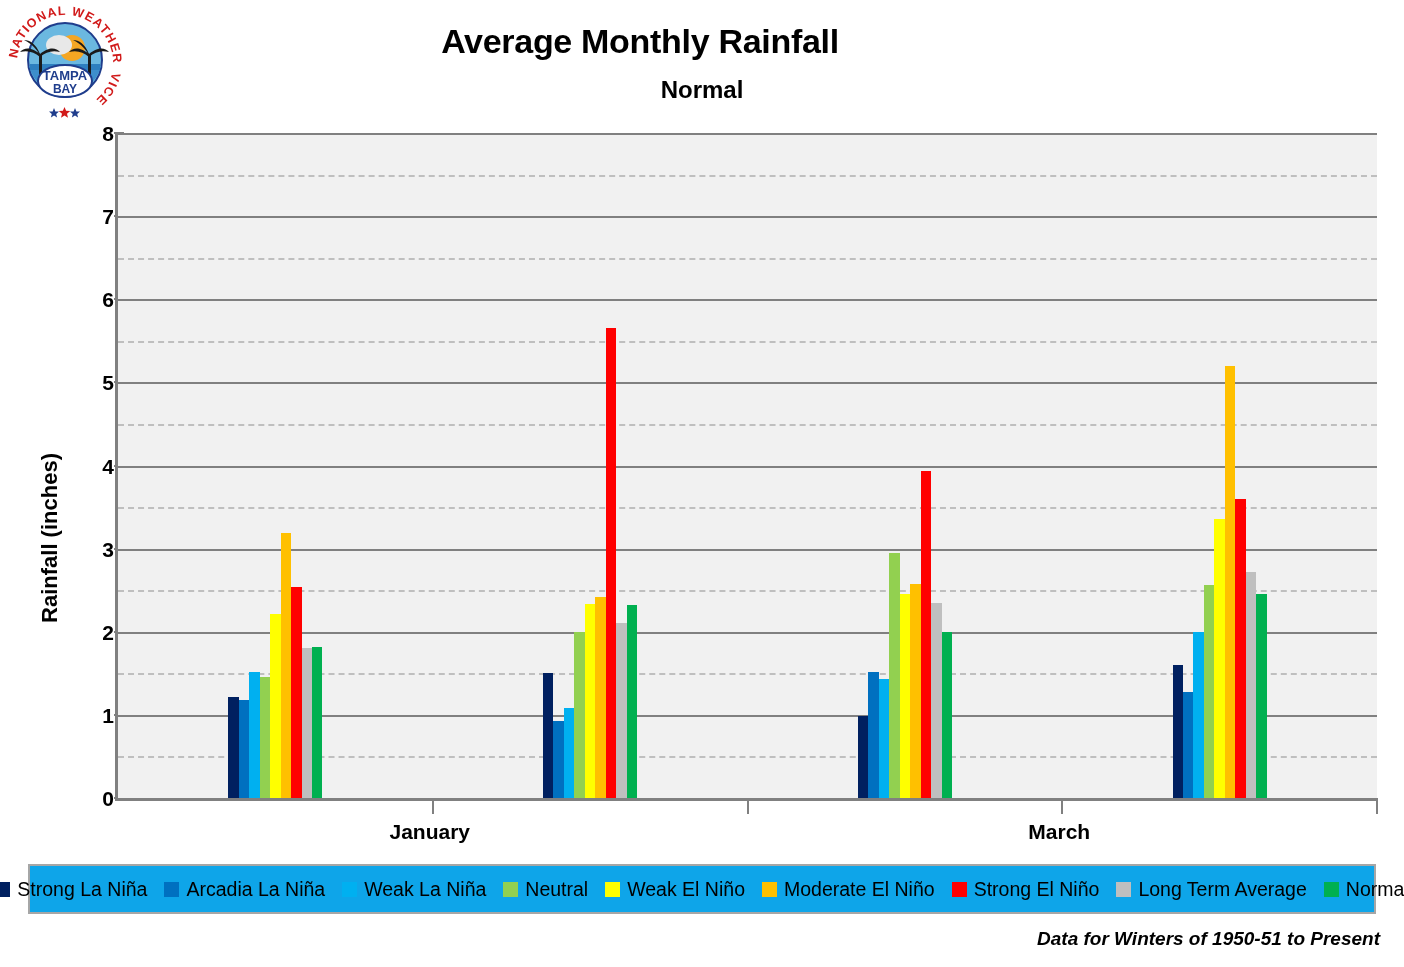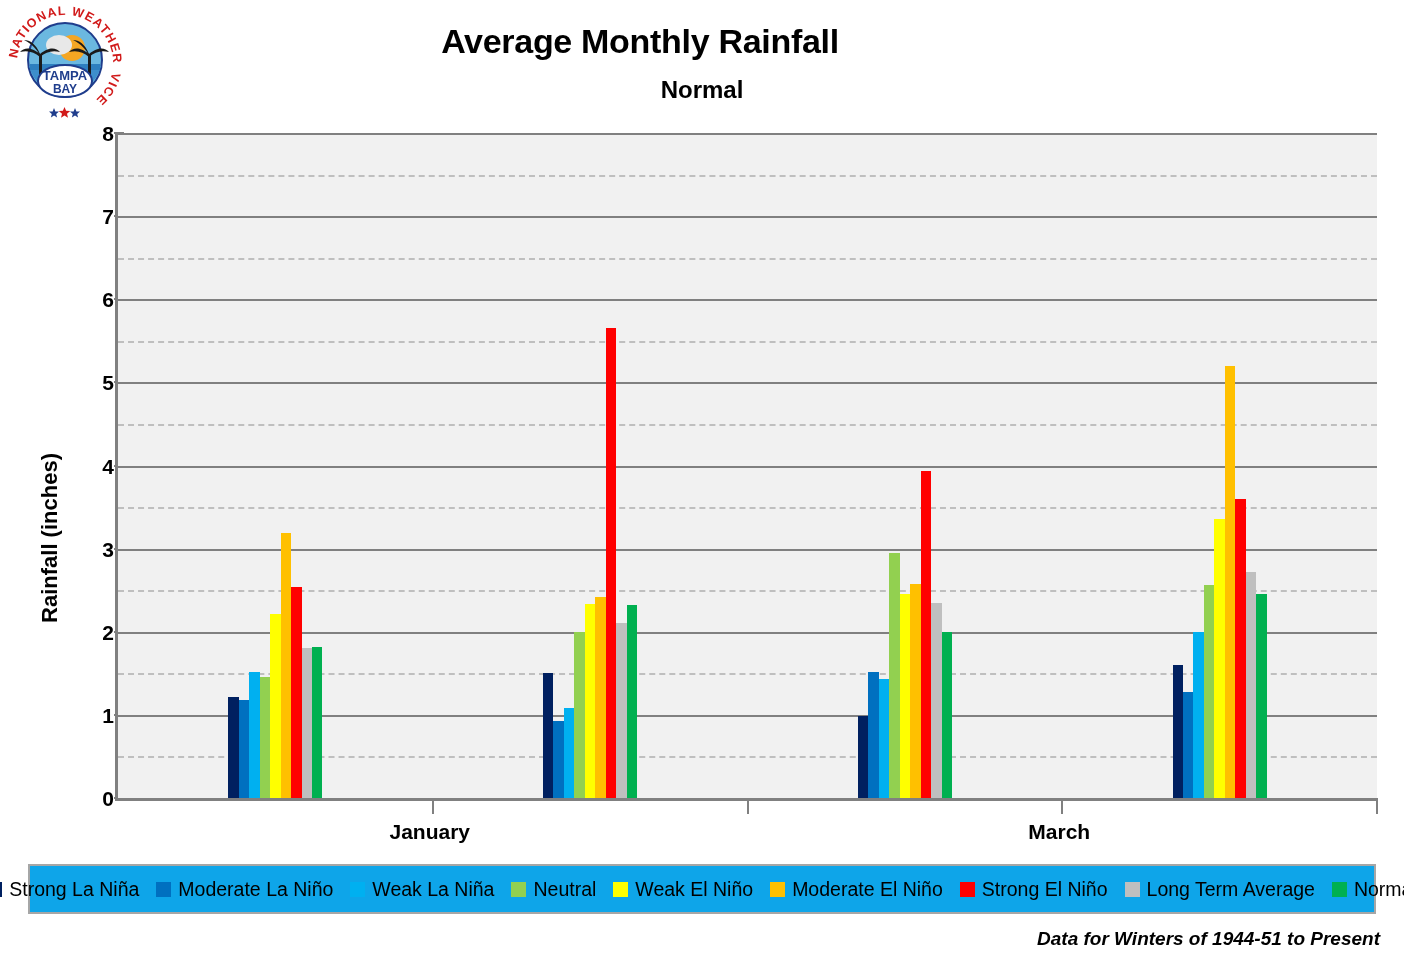--- a/index.html
+++ b/index.html
@@ -279,21 +279,21 @@
       </div>
   </div>
 
   <div id="legend">
       <div class="legend-item">
         <span class="swatch" style="background: rgb(0, 32, 96);"></span>
         <span class="legend-label">Strong La Niña</span>
       </div>
       <div class="legend-item">
         <span class="swatch" style="background: rgb(0, 112, 192);"></span>
-        <span class="legend-label">Moderate La Niño</span>
+        <span class="legend-label">Arcadia La Niña</span>
       </div>
       <div class="legend-item">
         <span class="swatch" style="background: rgb(0, 176, 240);"></span>
         <span class="legend-label">Weak La Niña</span>
       </div>
       <div class="legend-item">
         <span class="swatch" style="background: rgb(146, 208, 80);"></span>
         <span class="legend-label">Neutral</span>
       </div>
       <div class="legend-item">
@@ -311,14 +311,14 @@
       <div class="legend-item">
         <span class="swatch" style="background: rgb(191, 191, 191);"></span>
         <span class="legend-label">Long Term Average</span>
       </div>
       <div class="legend-item">
         <span class="swatch" style="background: rgb(0, 176, 80);"></span>
         <span class="legend-label">Normal</span>
       </div>
     </div>
 
-  <div id="footer">Data for Winters of 1944-51 to Present</div>
+  <div id="footer">Data for Winters of 1950-51 to Present</div>
 </div>
 
 </body></html>

